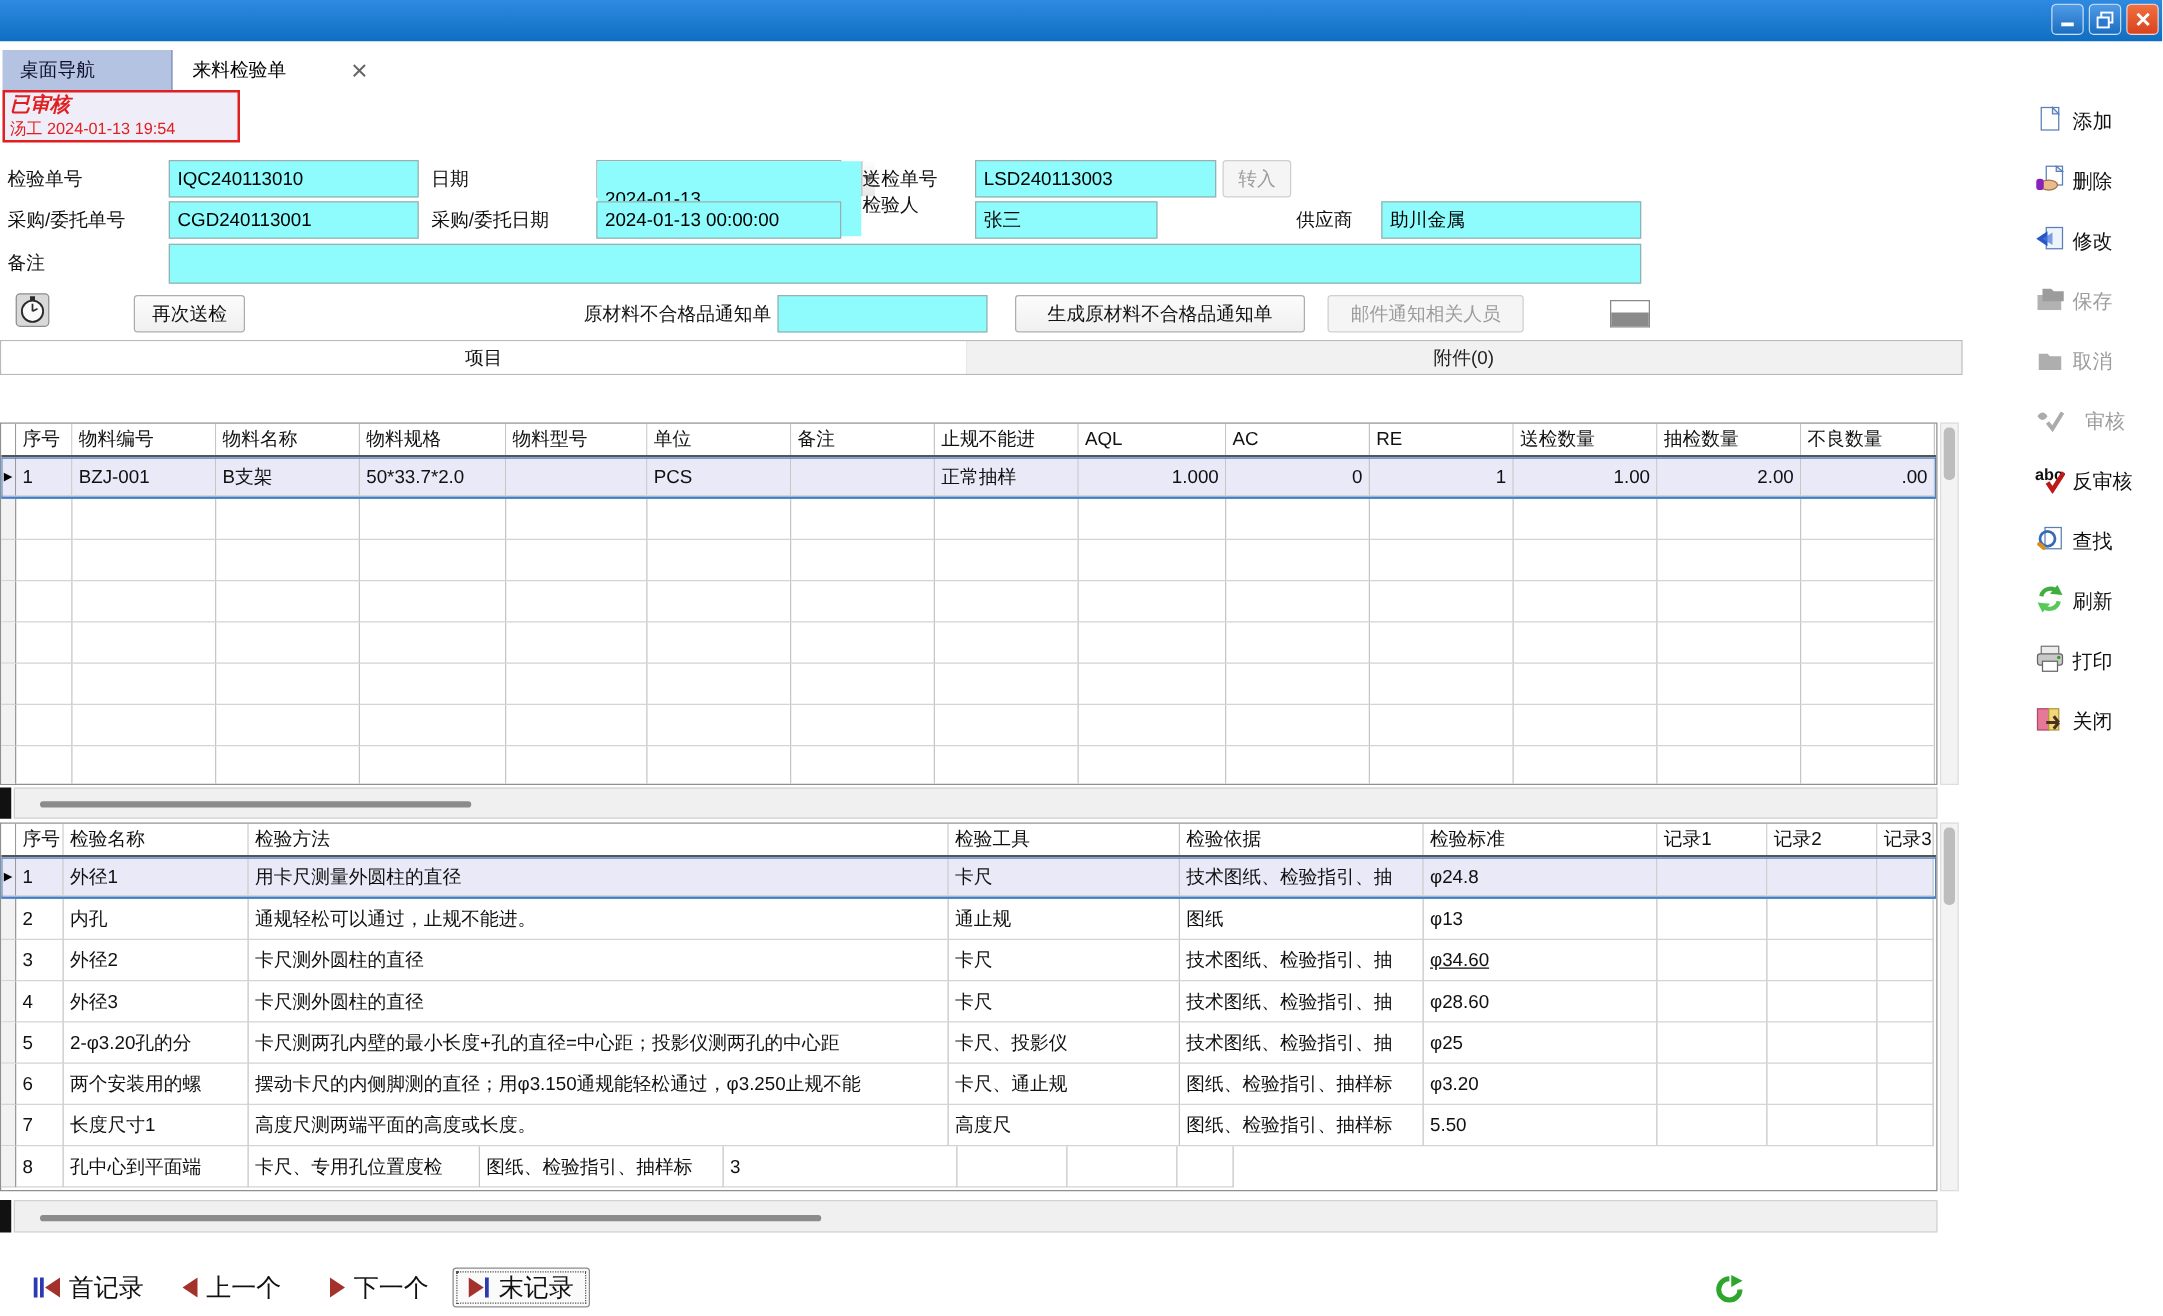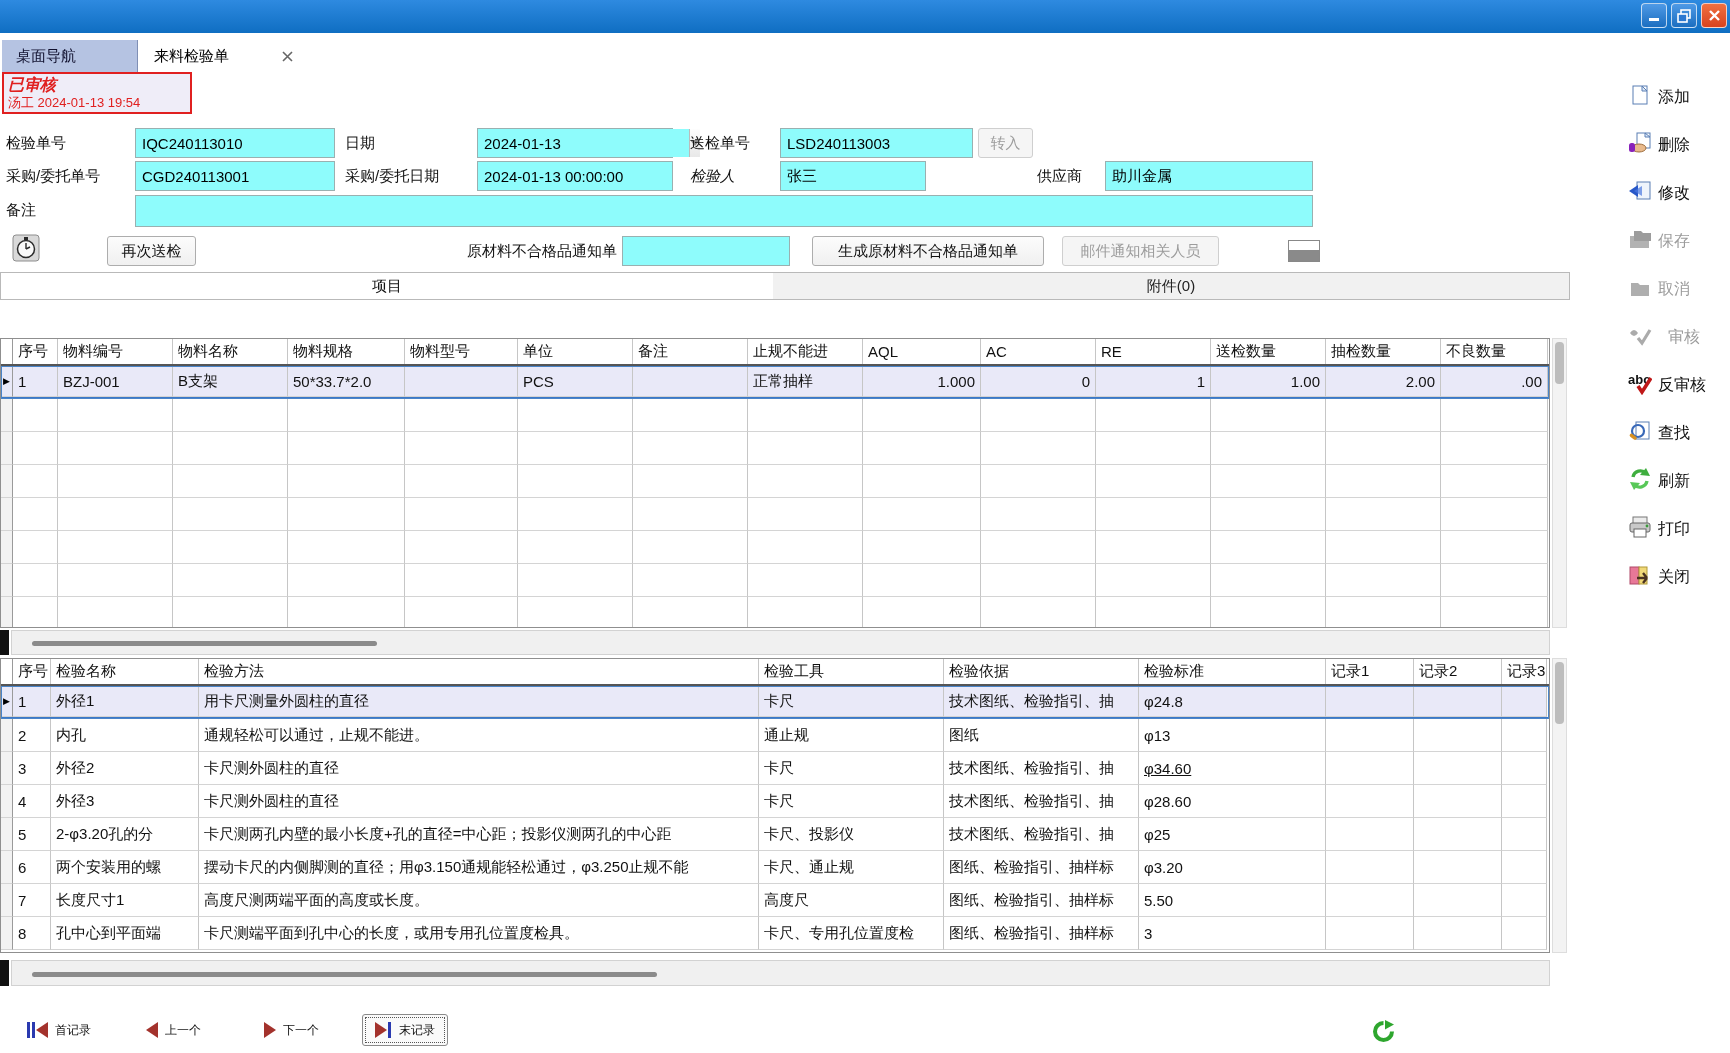--- a/index.html
+++ b/index.html
@@ -22,21 +22,21 @@
   .stamp{position:absolute;left:2px;top:72px;width:190px;height:42px;border:2px solid var(--stamp);
     background:#efedf8;box-sizing:border-box;padding:1px 4px;line-height:1.25;}
   .stamp .s1{color:var(--stamp);font-weight:bold;font-size:16px;font-style:italic;}
   .stamp .s2{color:var(--stamp);font-size:13px;white-space:nowrap;}
   
   .flabel{position:absolute;height:30px;display:flex;align-items:center;color:#111;}
   .cyan{background:var(--cyan);border:1px solid #9ab0b0;box-sizing:border-box;height:30px;
     font:15px "Liberation Sans","DejaVu Sans",sans-serif;padding:0 6px;color:#000;}
   input.cyan{outline:none;}
   .ddwrap{position:absolute;display:flex;height:30px;border:1px solid #9ab0b0;box-sizing:border-box;background:var(--cyan);}
-  .ddwrap input{border:none;height:28px;flex:1;background:var(--cyan);font:15px "Liberation Sans","DejaVu Sans",sans-serif;padding:0 6px;outline:none;}
+  .ddwrap input{border:none;height:28px;flex:1;background:var(--cyan);font:15px "Liberation Sans","DejaVu Sans",sans-serif;padding:16px 6px;outline:none;}
   .ddbtn{width:25px;height:28px;background:linear-gradient(#fdfdfd,#e8e8e8);border-left:1px solid #bbb;
     display:flex;align-items:center;justify-content:center;}
   .caret{width:0;height:0;border-left:5px solid transparent;border-right:5px solid transparent;border-top:6px solid #888;}
   .btn{position:absolute;height:30px;background:linear-gradient(#fcfcfc,#f0f0f0);border:1px solid #adadad;
     border-radius:3px;display:flex;align-items:center;justify-content:center;font-size:15px;box-sizing:border-box;color:#111;}
   .btn.disabled{color:#9c9c9c;border-color:#cfcfcf;background:#f5f5f5;}
   .bicolor{position:absolute;width:32px;height:22px;border:1px solid #888;box-sizing:border-box;background:#fff;}
   .bicolor::after{content:"";position:absolute;left:0;bottom:0;width:100%;height:55%;background:#8a8a8a;}
   
   .ptabs{position:absolute;left:0;top:272px;width:1570px;height:28px;border:1px solid #b9b9b9;box-sizing:border-box;background:#f1f1f1;}
@@ -55,21 +55,21 @@
   .gsel{outline:1px solid #4a84c8;outline-offset:-1px;border-bottom:2px solid #3c78c8;}
   .gc.num{justify-content:flex-end;}
   
   .hscroll{position:absolute;left:0;height:25px;background:#f0f0f0;border:1px solid #d2d2d2;box-sizing:border-box;}
   .hthumb{position:absolute;top:10px;height:5px;border-radius:3px;background:#8b8b8b;}
   .splitter{position:absolute;width:9px;background:#111;}
   .vscroll{position:absolute;width:15px;background:#f3f3f3;border:1px solid #ddd;box-sizing:border-box;}
   .vthumb{position:absolute;left:2px;width:9px;border-radius:4px;background:#bdbdbd;}
   
   .recnav{position:absolute;left:0;top:1012px;width:1570px;height:36px;display:flex;align-items:center;}
-  .navbtn{display:flex;align-items:center;gap:7px;font-size:12px;color:#111;background:none;border:none;
+  .navbtn{display:flex;align-items:center;gap:7px;font-size:20px;color:#111;background:none;border:none;
     font-family:inherit;position:absolute;height:32px;}
   .navbtn .ic{display:flex;align-items:center;}
   .tri-l{width:0;height:0;border-top:8px solid transparent;border-bottom:8px solid transparent;border-right:12px solid #a3322c;}
   .tri-r{width:0;height:0;border-top:8px solid transparent;border-bottom:8px solid transparent;border-left:12px solid #a3322c;}
   .bbar{width:3px;height:16px;background:#2a3ab0;margin:0 1px;}
   .navbtn.boxed{border:1px solid #8a8a8a;border-radius:3px;background:#fafafa;outline:1px dotted #555;outline-offset:-4px;
     padding:0 12px;}
   
   .tool{position:absolute;left:1628px;display:flex;align-items:center;gap:6px;height:30px;font-size:16px;}
   .tool .tlabel{white-space:nowrap;}
@@ -129,21 +129,21 @@
       </div>
   </div>
   <div class="flabel" style="left:690px;top:128px;">送检单号</div>
   <input class="cyan" style="position: absolute; left: 780px; top: 128px; width: 193px;" value="LSD240113003">
   <div class="btn disabled" style="left:978px;top:128px;width:55px;">转入</div>
 
   <div class="flabel" style="left:6px;top:161px;">采购/委托单号</div>
   <input class="cyan" style="position: absolute; left: 135px; top: 161px; width: 200px;" value="CGD240113001">
   <div class="flabel" style="left:345px;top:161px;">采购/委托日期</div>
   <input class="cyan" style="position: absolute; left: 477px; top: 161px; width: 196px;" value="2024-01-13 00:00:00">
-  <div class="flabel" style="left:690px;top:161px;font-style:italic;">检验人</div>
+  <div class="flabel" style="left:690px;top:149px;">检验人</div>
   <input class="cyan" style="position: absolute; left: 780px; top: 161px; width: 146px;" value="张三">
   <div class="flabel" style="left:1037px;top:161px;">供应商</div>
   <input class="cyan" style="position: absolute; left: 1105px; top: 161px; width: 208px;" value="助川金属">
 
   <div class="flabel" style="left:6px;top:195px;">备注</div>
   <input class="cyan" style="position: absolute; left: 135px; top: 195px; width: 1178px; height: 32px;" value="">
 
   <div class="stopwatch">
     <svg width="28" height="28">
         <rect x="1" y="1" width="26" height="26" rx="3" fill="#d9d9d9" stroke="#8d8d8d"></rect>
@@ -421,21 +421,20 @@
         <div class="gcell gc" style="width: 195px;">图纸、检验指引、抽样标</div>
         <div class="gcell gc" style="width: 187px;">5.50</div>
         <div class="gcell gc" style="width: 88px;"></div>
         <div class="gcell gc" style="width: 88px;"></div>
         <div class="gcell gc" style="width: 45px;"></div>
       </div>
       <div class="grow">
         <div class="gcell gmark" style="width: 12px;"></div>
         <div class="gcell gc" style="width: 38px;">8</div>
         <div class="gcell gc" style="width: 148px;">孔中心到平面端</div>
-        <div class="gcell gc" style="width: 560px;">卡尺测端平面到孔中心的长度，或用专用孔位置度检具。</div>
         <div class="gcell gc" style="width: 185px;">卡尺、专用孔位置度检</div>
         <div class="gcell gc" style="width: 195px;">图纸、检验指引、抽样标</div>
         <div class="gcell gc" style="width: 187px;">3</div>
         <div class="gcell gc" style="width: 88px;"></div>
         <div class="gcell gc" style="width: 88px;"></div>
         <div class="gcell gc" style="width: 45px;"></div>
       </div>
     </div>
   <div class="vscroll" style="left:1552px;top:658px;height:295px;">
       <div class="vthumb" style="top:3px;height:62px;"></div>

